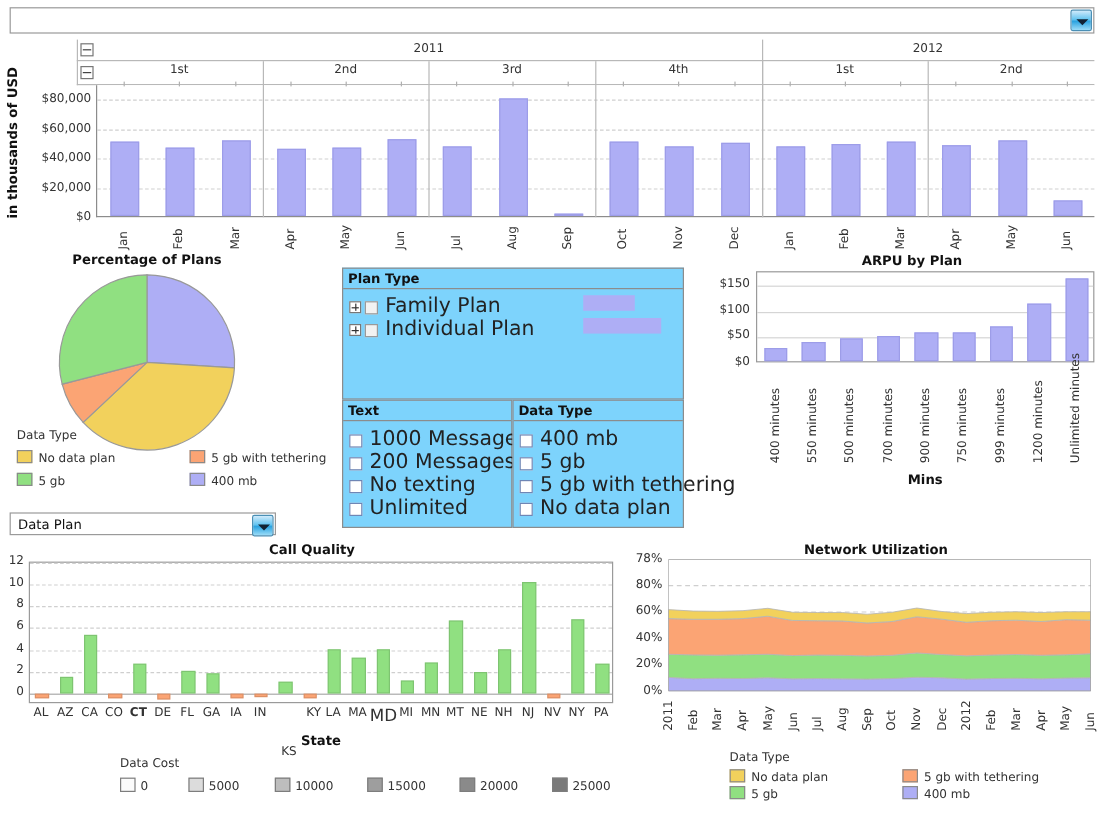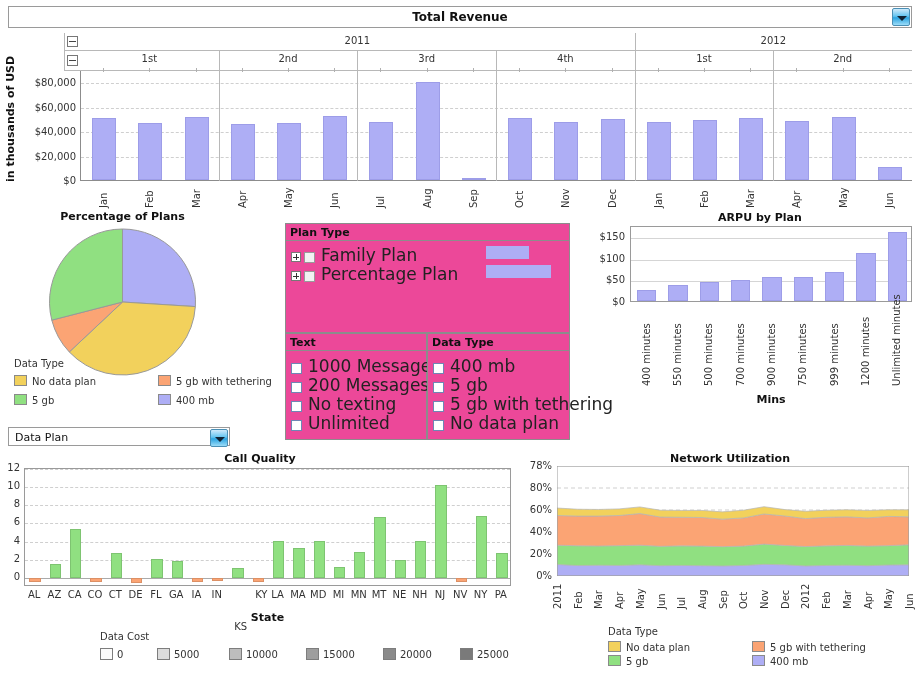--- a/index.html
+++ b/index.html
@@ -33,41 +33,40 @@
     writing-mode:vertical-rl;transform:rotate(180deg);transform-origin:center;}
   .chart-title{position:absolute;text-align:center;font-weight:bold;font-size:11px;color:#111;}
   .axis-title{position:absolute;text-align:center;font-weight:bold;font-size:11px;color:#111;}
   .ylabel-rot{position:absolute;font-weight:bold;font-size:11px;color:#111;
     writing-mode:vertical-rl;transform:rotate(180deg);white-space:nowrap;}
   
   .lg-title{position:absolute;font-size:10px;color:#333;}
   .lg-item{position:absolute;font-size:10px;color:#333;white-space:nowrap;}
   .sw{display:inline-block;width:13px;height:11px;border:1px solid #8a8a8a;vertical-align:-1px;margin-right:5px;box-sizing:border-box;}
   
-  .panel{position:absolute;border:1px solid #8c8c8c;background:#ec4899;box-sizing:border-box;}
+  .panel{position:absolute;border:1px solid #8c8c8c;background:#7dd3fc;box-sizing:border-box;}
   .panel-head{position:absolute;left:0;right:0;top:0;height:17px;border-bottom:1px solid #8c8c8c;
     font-weight:bold;font-size:11px;color:#111;padding:2px 0 0 4px;box-sizing:border-box;}
   .row-item{position:absolute;font-size:17px;color:#222;white-space:nowrap;}
   .plus{display:inline-block;width:10px;height:10px;border:1px solid #777;background:#fff;position:relative;vertical-align:-1px;margin-right:3px;box-sizing:border-box;}
   .plus:before{content:"";position:absolute;left:1px;top:3.5px;width:6px;height:1px;background:#333;}
   .plus:after{content:"";position:absolute;left:3.5px;top:1px;width:1px;height:6px;background:#333;}
   .cb{display:inline-block;width:11px;height:11px;border:1px solid #6f86b5;background:#fff;vertical-align:-2px;margin-right:6px;box-sizing:border-box;}
   .cb.grey{border-color:#9a9a9a;background:#f2f2f2;}
   .mbar{position:absolute;background:#aeaef5;height:13px;}
   
   .sel{position:absolute;border:1px solid #9a9a9a;background:#fff;box-sizing:border-box;}
   .sel span{position:absolute;left:6px;top:3px;font-size:11px;color:#111;}
   
   .dc-sw{display:inline-block;width:13px;height:12px;border:1px solid #7d7d7d;vertical-align:-2px;margin-right:4px;box-sizing:border-box;}
 </style>
 </head>
 <body>
 
 <div class="abs" id="header-bar">
-  <div id="header-title">Total Revenue</div>
   <div class="ddbtn">
     <i></i>
   </div>
 </div>
 
 <div class="abs hier-row" id="year-row" style="left:64px;top:33px;width:848px;height:18px;"></div>
 <div class="abs hier-row" id="quarter-row" style="left:64px;top:51px;width:848px;height:20px;"></div>
 <div class="abs hbtn" style="left:67px;top:36px;"></div>
 <div class="abs hbtn" style="left:67px;top:55px;"></div>
 <div class="abs" id="year-cells">
@@ -155,21 +154,21 @@
   <div class="ddbtn">
     <i></i>
   </div>
 </div>
 
 <div class="panel" style="left:285px;top:223px;width:285px;height:110px;">
   <div class="panel-head">Plan Type</div>
   <div id="plan-rows">
       <div class="row-item" style="left:5px;top:21px;"><span class="plus"></span><span class="cb grey"></span><span>Family Plan</span></div>
       <div class="mbar" style="left:200px;top:22px;width:43px;"></div>
-      <div class="row-item" style="left:5px;top:40px;"><span class="plus"></span><span class="cb grey"></span><span>Percentage Plan</span></div>
+      <div class="row-item" style="left:5px;top:40px;"><span class="plus"></span><span class="cb grey"></span><span>Individual Plan</span></div>
       <div class="mbar" style="left:200px;top:41px;width:65px;"></div>
     </div>
 </div>
 
 <div class="panel" style="left:285px;top:333px;width:142px;height:107px;">
   <div class="panel-head">Text</div>
   <div id="text-rows">
       <div class="row-item" style="left:5px;top:22px;"><span class="cb"></span><span>1000 Messages</span></div>
       <div class="row-item" style="left:5px;top:41px;"><span class="cb"></span><span>200 Messages</span></div>
       <div class="row-item" style="left:5px;top:60px;"><span class="cb"></span><span>No texting</span></div>
@@ -261,31 +260,31 @@
     <div style="position:absolute;left:410.2975px;top:16.338461538461544px;width:11.363333333333335px;height:92.58461538461538px;background:#90e081;border:1px solid rgba(0,0,0,.12);box-sizing:border-box;"></div>
     <div style="position:absolute;left:430.58916666666664px;top:108.92307692307692px;width:11.363333333333335px;height:4.08461538461539px;background:#fba474;border:1px solid rgba(0,0,0,.12);box-sizing:border-box;"></div>
     <div style="position:absolute;left:450.8808333333333px;top:47.2px;width:11.363333333333335px;height:61.72307692307692px;background:#90e081;border:1px solid rgba(0,0,0,.12);box-sizing:border-box;"></div>
     <div style="position:absolute;left:471.1725px;top:84.41538461538462px;width:11.363333333333335px;height:24.507692307692295px;background:#90e081;border:1px solid rgba(0,0,0,.12);box-sizing:border-box;"></div>
   </div>
 <div class="abs" id="cq-xticks">
     <div class="abs" style="left:24px;top:589px;width:20.291666666666668px;text-align:center;font-size:10px;color:#333;">AL</div>
     <div class="abs" style="left:44.29166666666667px;top:589px;width:20.291666666666668px;text-align:center;font-size:10px;color:#333;">AZ</div>
     <div class="abs" style="left:64.58333333333334px;top:589px;width:20.291666666666668px;text-align:center;font-size:10px;color:#333;">CA</div>
     <div class="abs" style="left:84.875px;top:589px;width:20.291666666666668px;text-align:center;font-size:10px;color:#333;">CO</div>
-    <div class="abs" style="left:105.16666666666667px;top:589px;width:20.291666666666668px;text-align:center;font-size:10px;color:#333;">CT</div>
+    <div class="abs" style="left:105.16666666666667px;top:589px;width:20.291666666666668px;text-align:center;font-size:10px;color:#333;font-weight:bold;">CT</div>
     <div class="abs" style="left:125.45833333333334px;top:589px;width:20.291666666666668px;text-align:center;font-size:10px;color:#333;">DE</div>
     <div class="abs" style="left:145.75px;top:589px;width:20.291666666666668px;text-align:center;font-size:10px;color:#333;">FL</div>
     <div class="abs" style="left:166.04166666666669px;top:589px;width:20.291666666666668px;text-align:center;font-size:10px;color:#333;">GA</div>
     <div class="abs" style="left:186.33333333333334px;top:589px;width:20.291666666666668px;text-align:center;font-size:10px;color:#333;">IA</div>
     <div class="abs" style="left:206.625px;top:589px;width:20.291666666666668px;text-align:center;font-size:10px;color:#333;">IN</div>
     <div class="abs" style="left:226.91666666666669px;top:621px;width:20.291666666666668px;text-align:right;font-size:10px;color:#333;">KS</div>
     <div class="abs" style="left:247.20833333333334px;top:589px;width:20.291666666666668px;text-align:right;font-size:10px;color:#333;">KY</div>
     <div class="abs" style="left:267.5px;top:589px;width:20.291666666666668px;text-align:center;font-size:10px;color:#333;">LA</div>
     <div class="abs" style="left:287.7916666666667px;top:589px;width:20.291666666666668px;text-align:center;font-size:10px;color:#333;">MA</div>
-    <div class="abs" style="left:308.08333333333337px;top:589px;width:20.291666666666668px;text-align:center;font-size:10px;color:#333;">MD</div>
+    <div class="abs" style="left:308.08333333333337px;top:589px;width:20.291666666666668px;text-align:center;font-size:14px;color:#333;">MD</div>
     <div class="abs" style="left:328.375px;top:589px;width:20.291666666666668px;text-align:center;font-size:10px;color:#333;">MI</div>
     <div class="abs" style="left:348.6666666666667px;top:589px;width:20.291666666666668px;text-align:center;font-size:10px;color:#333;">MN</div>
     <div class="abs" style="left:368.95833333333337px;top:589px;width:20.291666666666668px;text-align:center;font-size:10px;color:#333;">MT</div>
     <div class="abs" style="left:389.25px;top:589px;width:20.291666666666668px;text-align:center;font-size:10px;color:#333;">NE</div>
     <div class="abs" style="left:409.5416666666667px;top:589px;width:20.291666666666668px;text-align:center;font-size:10px;color:#333;">NH</div>
     <div class="abs" style="left:429.83333333333337px;top:589px;width:20.291666666666668px;text-align:center;font-size:10px;color:#333;">NJ</div>
     <div class="abs" style="left:450.125px;top:589px;width:20.291666666666668px;text-align:center;font-size:10px;color:#333;">NV</div>
     <div class="abs" style="left:470.4166666666667px;top:589px;width:20.291666666666668px;text-align:center;font-size:10px;color:#333;">NY</div>
     <div class="abs" style="left:490.70833333333337px;top:589px;width:20.291666666666668px;text-align:center;font-size:10px;color:#333;">PA</div>
   </div>

